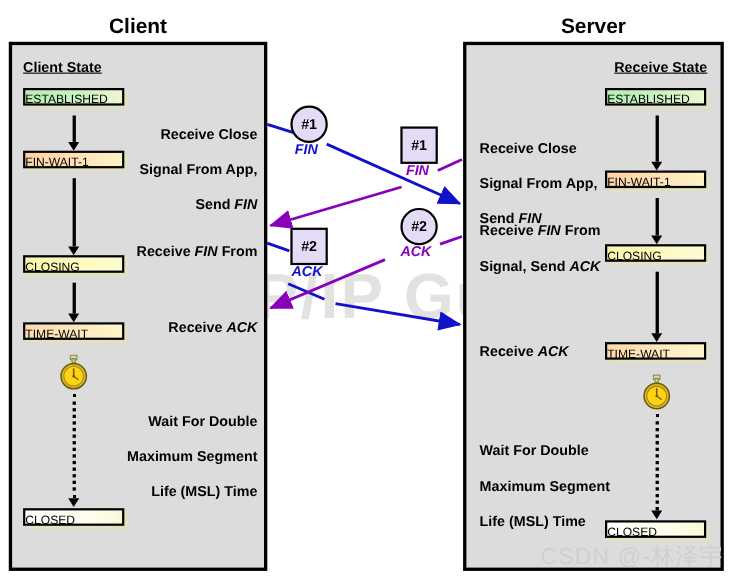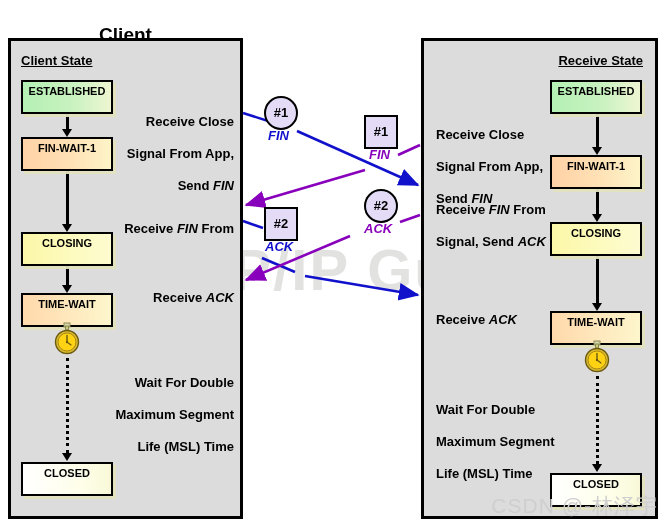--- a/index.html
+++ b/index.html
@@ -45,21 +45,21 @@
     user-select: none;
   }
 
   
   .col-title {
     position: absolute;
     font-size: 19px;
     font-weight: bold;
     color: #000000;
     text-align: center;
-    top: 24px;
+    top: 14px;
   }
   #title-client { left: 8px;   width: 235px; }
   #title-server { left: 421px; width: 237px; }
 
   
   .host-panel {
     position: absolute;
     background: #dcdcdc;
     border: 3px solid #000000;
     box-sizing: border-box;
@@ -75,25 +75,24 @@
     color: #000000;
     text-decoration: underline;
     white-space: nowrap;
   }
 
   
   .state-box {
     position: absolute;
     box-sizing: border-box;
     border: 2px solid #000000;
-    height: 34px;
+    height: 16px;
     line-height: 19px;
-    text-align: center;
     font-size: 11px;
-    font-weight: bold;
+    font-weight: normal;
     color: #000000;
     box-shadow: 3px 3px 0 rgba(226,226,190,0.95);
     z-index: 4;
   }
   .st-established {
     background: linear-gradient(to right, #b4f0b4 0%, #c8f2c0 55%, #eef6d2 100%);
   }
   .st-finwait {
     background: linear-gradient(to right, #ffd2a6 0%, #ffe0b4 50%, #fdf4c8 100%);
   }
@@ -181,20 +180,21 @@
   #msg-lines { position: absolute; left: 0; top: 0; z-index: 10; }
 </style>
 </head>
 <body>
 
 <div id="canvas">
 
   <div class="wm-guide">The TCP/IP Guide</div>
 
   <div class="col-title" id="title-client">Client</div>
+  <div class="col-title" id="title-server">Server</div>
 
   <div class="host-panel" id="client-panel">
     <div class="panel-heading" style="left:10px; top:12px;">Client State</div>
 
     <div class="state-box st-established" style="left:10px; top:39px; width:92px;">ESTABLISHED</div>
 
     <div class="v-arrow" style="left:56px; top:64px; height:32px;">
       <div class="shaft" style="height:24px;"></div>
       <div class="head" style="top:24px;"></div>
     </div>

